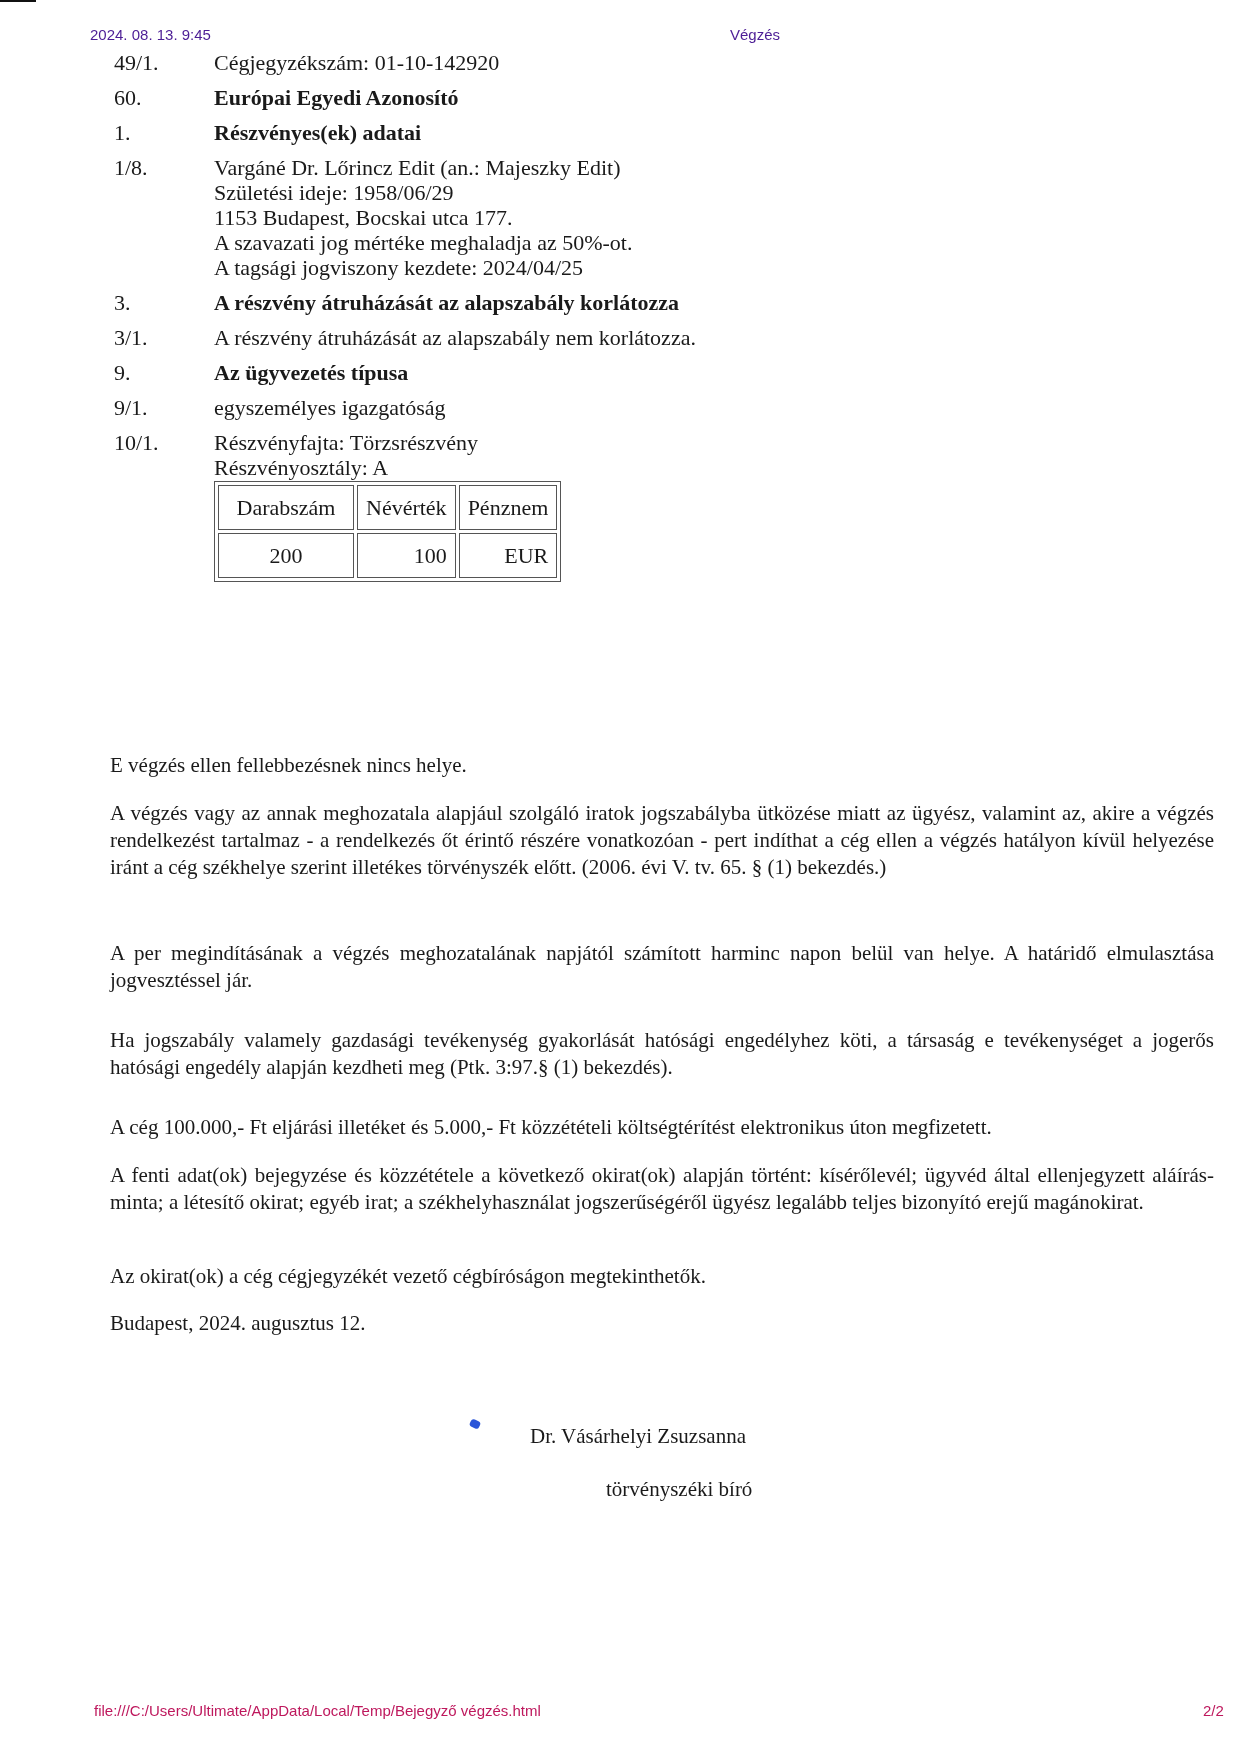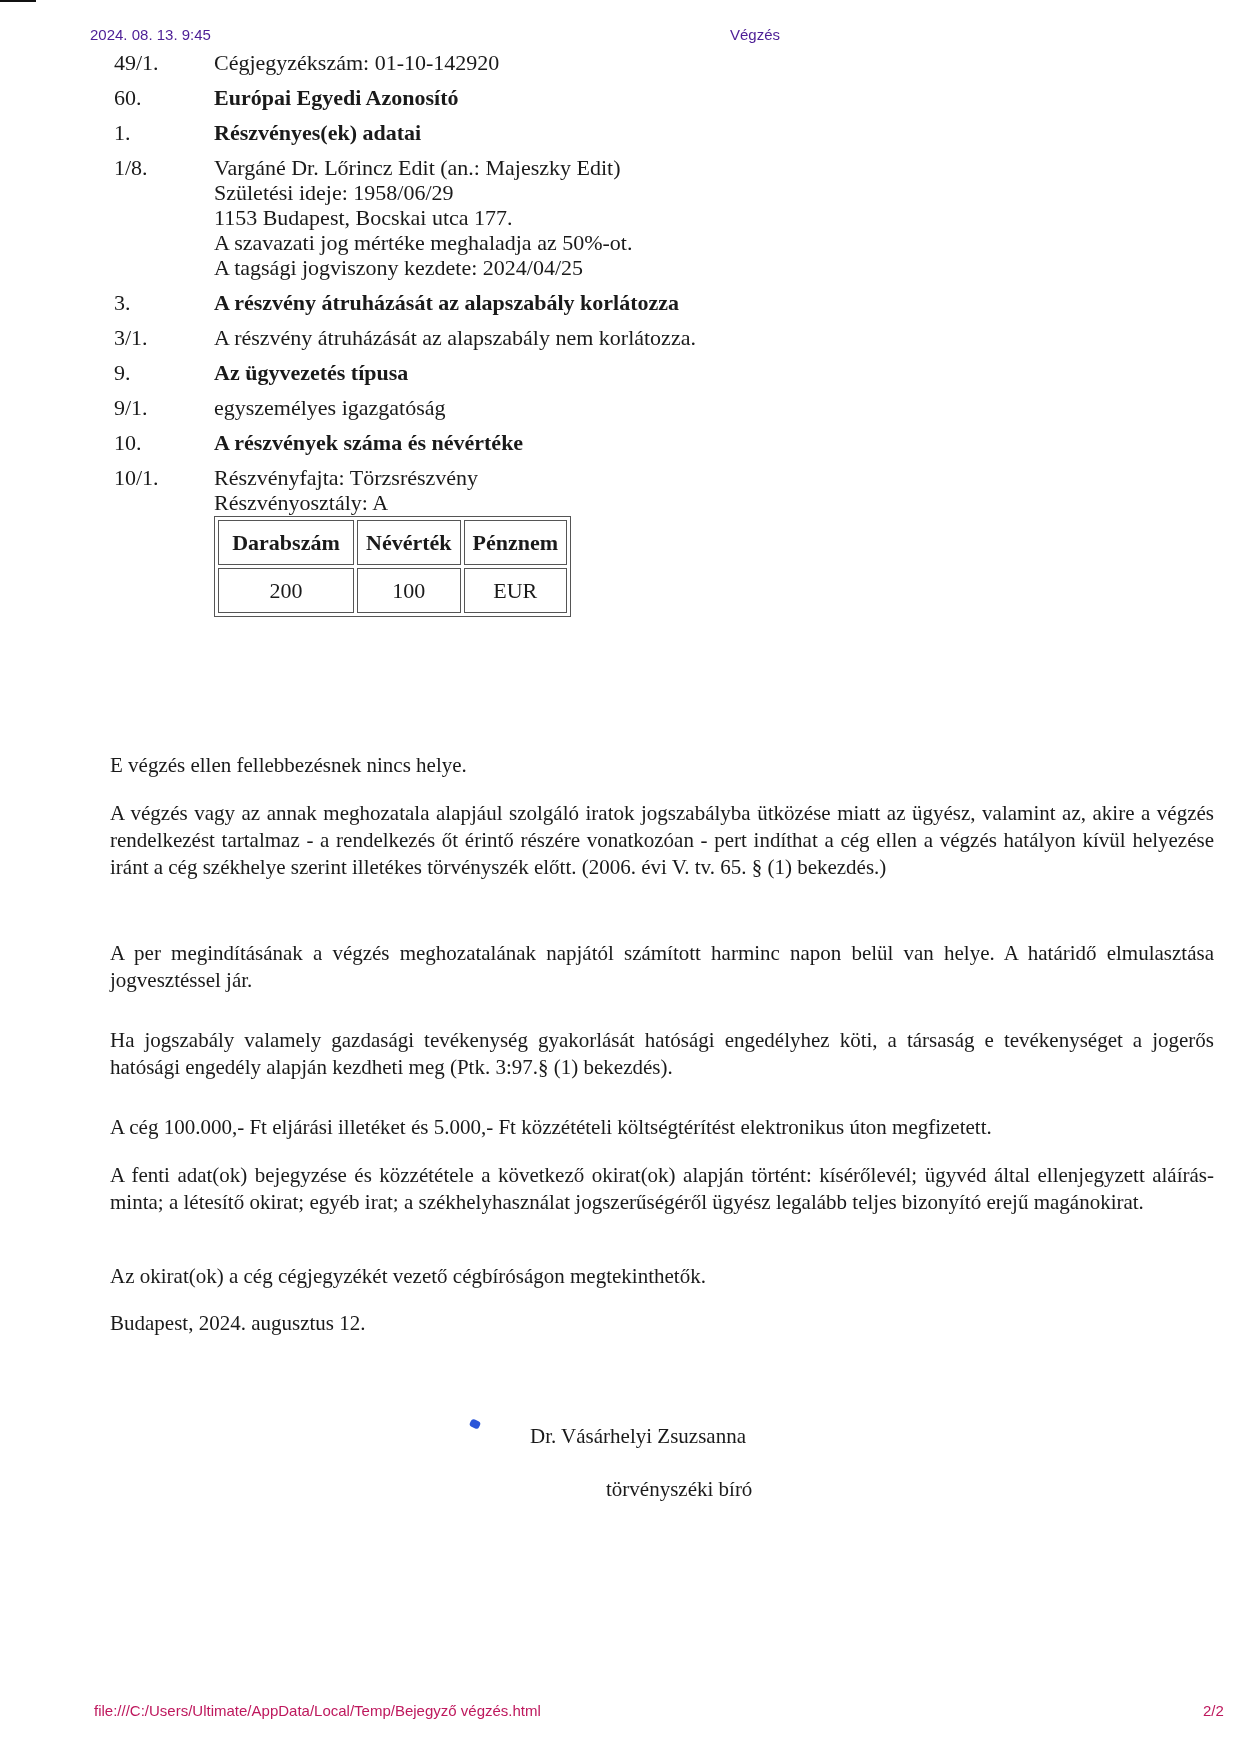--- a/index.html
+++ b/index.html
@@ -14,23 +14,23 @@
     .serif { font-family: "Liberation Serif", serif; }
     .entries { position: absolute; left: 114px; top: 50px; width: 1000px; font-size: 22px; line-height: 25px; }
     .entry { display: flex; margin-bottom: 10px; }
     .num { width: 100px; flex: none; }
     .body { flex: 1; }
     .bold { font-weight: bold; }
     .line { display: block; }
     .ital { }
     .shares-table { border-collapse: separate; border-spacing: 3px; border: 1px solid #555; margin-top: 1px; margin-left: 0; }
     .shares-table th, .shares-table td { border: 1px solid #555; padding: 9px 8px; font-size: 22px; }
-    .shares-table th { font-weight: bold; text-align: center; }
+    .shares-table th { font-weight: normal; text-align: center; }
     .shares-table td.r { text-align: center; width: 118px; }
-    .shares-table td.c { text-align: center; }
+    .shares-table td.c { text-align: right; }
     .para { position: absolute; left: 110px; width: 1104px; font-size: 21px; line-height: 27px; text-align: justify; }
     .sig { position: absolute; font-size: 21px; }
     .footer { position: absolute; top: 1702px; font-family: "Liberation Sans", sans-serif; font-size: 15px; color: #be185d; }
     .footer-path { left: 94px; }
     .footer-page { left: 1203px; }
     .ink { position: absolute; left: 470px; top: 1420px; width: 10px; height: 8px; background: #2a55d8; border-radius: 3px; transform: rotate(25deg); }
   </style>
 </head>
 <body>
 
@@ -74,24 +74,20 @@
   </div>
   <div class="entry">
     <div class="num">9.</div>
     <div class="body bold">Az ügyvezetés típusa</div>
   </div>
   <div class="entry">
     <div class="num">9/1.</div>
     <div class="body">egyszemélyes igazgatóság</div>
   </div>
   <div class="entry">
-    <div class="num">10.</div>
-    <div class="body bold">A részvények száma és névértéke</div>
-  </div>
-  <div class="entry">
     <div class="num">10/1.</div>
     <div class="body">
       <span class="line">Részvényfajta: Törzsrészvény</span>
       <span class="line">Részvényosztály: A</span>
       <table class="shares-table">
         <tbody>
             <tr>
           <th>Darabszám</th>
           <th>Névérték</th>
           <th>Pénznem</th>

